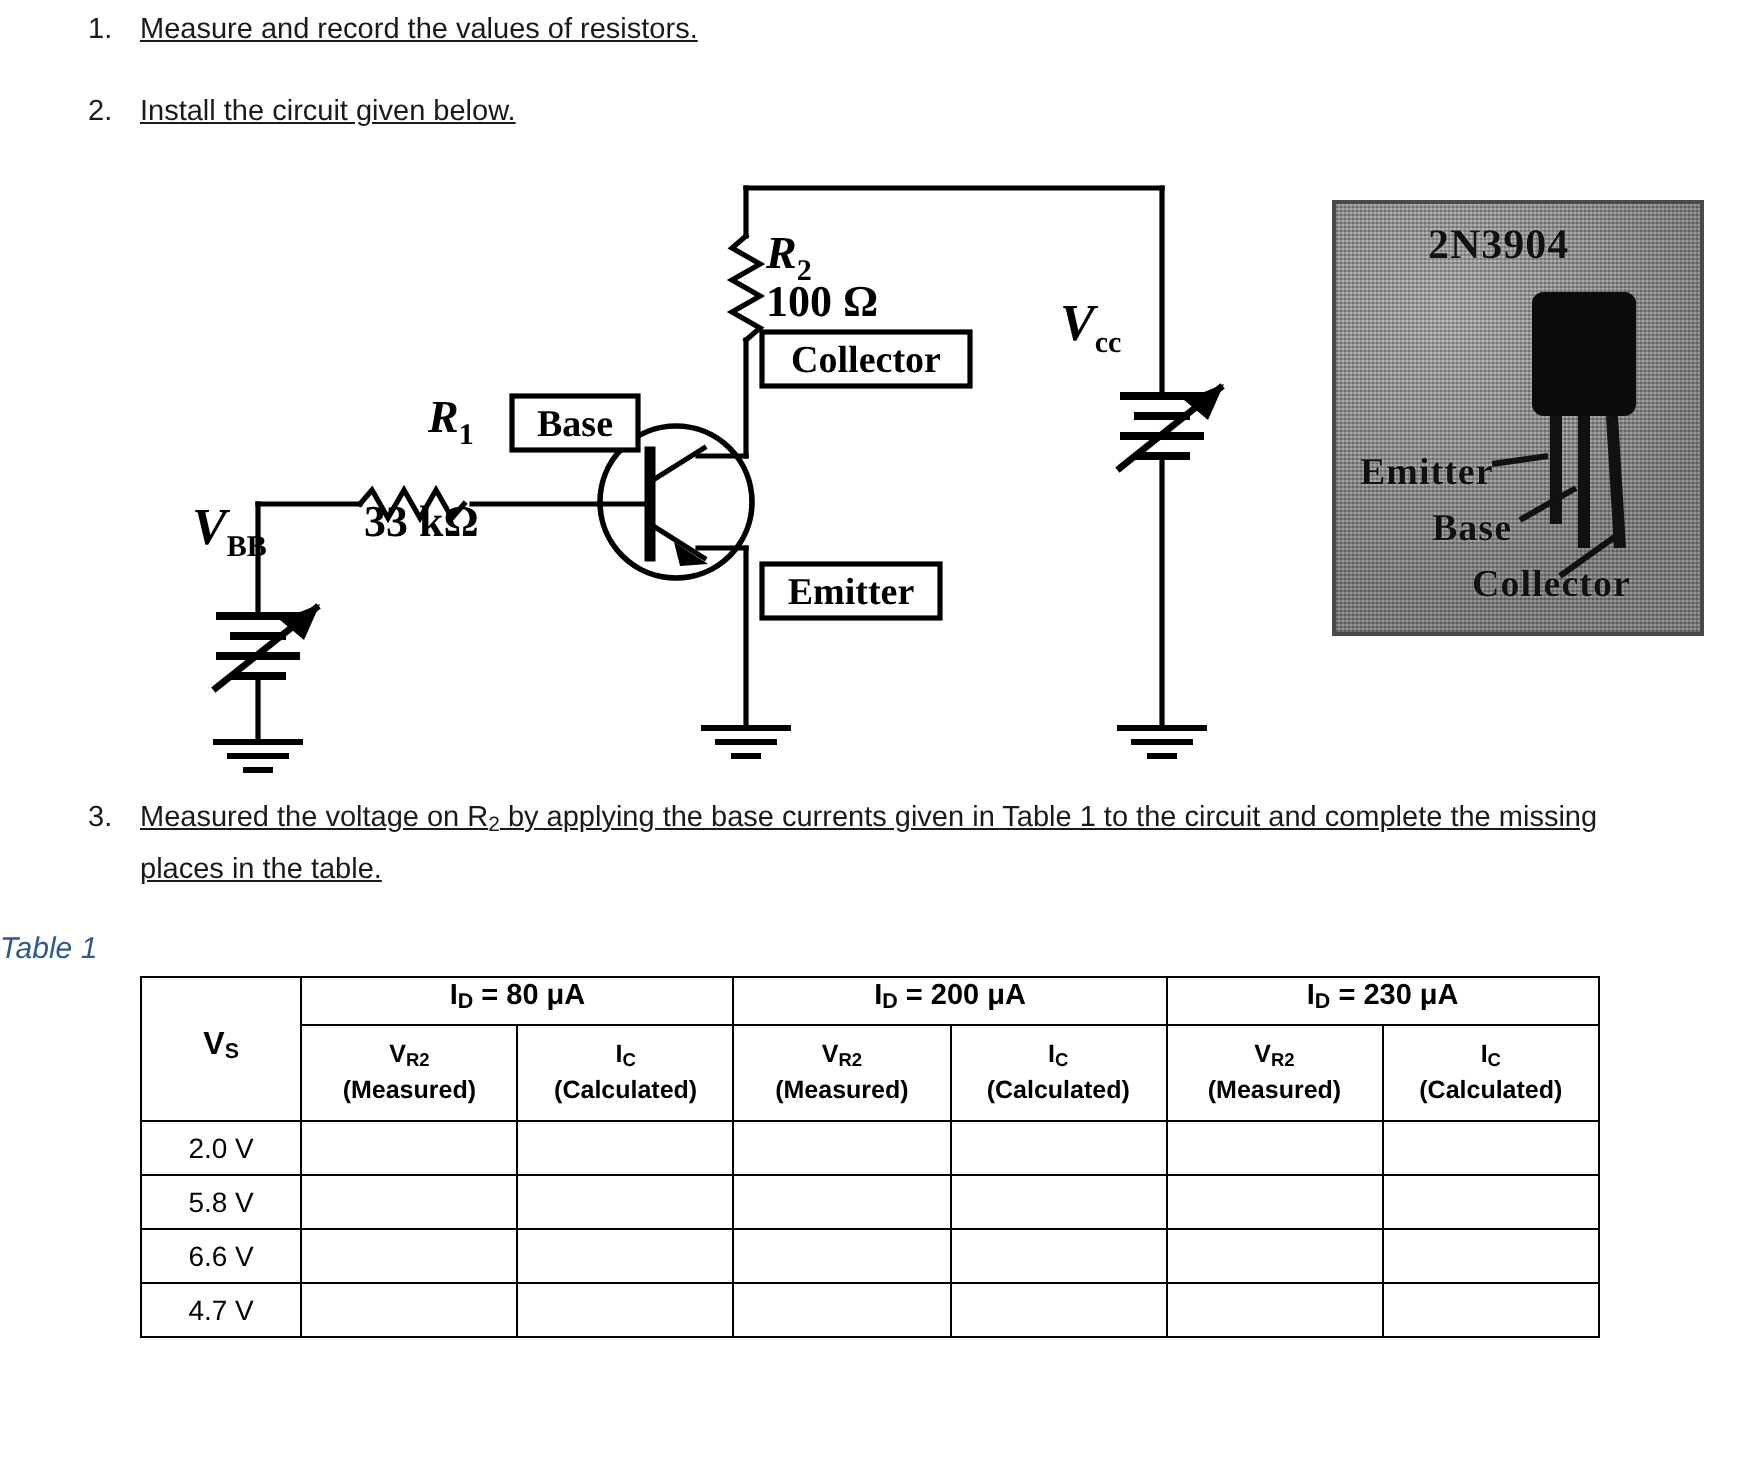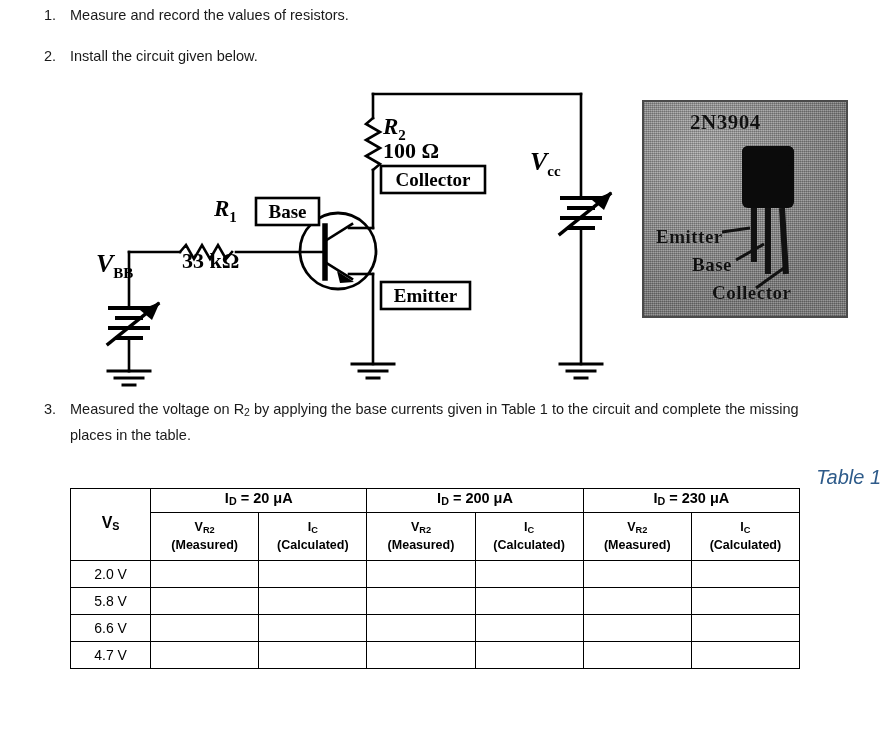--- a/index.html
+++ b/index.html
@@ -25,20 +25,21 @@
     line-height: 22px;
     color: #1a1a1a;
   }
   .step-num {
     width: 26px;
     flex: 0 0 26px;
     text-align: left;
   }
   .step-text {
     flex: 1 1 auto;
+    text-decoration: underline;
   }
   .step-text sub {
     font-size: 0.72em;
     vertical-align: -0.22em;
   }
 
   #step1 { left: 44px; top: 4px; width: 600px; }
   #step2 { left: 44px; top: 45px; width: 600px; }
   #step3 { left: 44px; top: 398px; width: 800px; }
 
@@ -52,32 +53,31 @@
   }
   #circuit-svg {
     position: absolute;
     left: 0;
     top: 0;
   }
 
   
   #transistor-photo {
     position: absolute;
-    left: 642px;
+    left: 666px;
     top: 100px;
     width: 182px;
     height: 214px;
     background-color: #9c9c9c;
     background-image:
       repeating-linear-gradient(0deg, rgba(0,0,0,.16) 0 1px, rgba(255,255,255,.10) 1px 2px),
       repeating-linear-gradient(90deg, rgba(0,0,0,.14) 0 1px, rgba(255,255,255,.09) 1px 2px),
       radial-gradient(circle at 30% 25%, rgba(255,255,255,.20), rgba(0,0,0,.18) 70%);
     border: 2px solid #4a4a4a;
     overflow: hidden;
-    padding-left: 20px;
   }
   .photo-label {
     position: absolute;
     font-family: "Liberation Serif", serif;
     font-weight: bold;
     color: #111111;
     text-shadow: 0 0 1px rgba(255,255,255,.45);
     letter-spacing: .5px;
     white-space: nowrap;
   }
@@ -85,22 +85,22 @@
   #photo-emitter { left: 12px; top: 124px; font-size: 19px; }
   #photo-base { left: 48px; top: 152px; font-size: 19px; }
   #photo-collector { left: 68px; top: 180px; font-size: 19px; }
 
   
   #table-caption {
     position: absolute;
     left: 0;
     top: 466px;
     width: 881px;
-    text-align: right;
-    font-size: 20px;
+    text-align: left;
+    font-size: 15px;
     font-style: italic;
     color: #2e5b8a;
   }
 
   
   #data-table {
     position: absolute;
     left: 70px;
     top: 488px;
     width: 730px;
@@ -285,21 +285,21 @@
     <col class="col-data">
       <col class="col-data">
       <col class="col-data">
   </colgroup>
   <thead>
     <tr class="hdr-group">
       <th rowspan="2">
         <span class="vs-big">V</span><span class="sub">S</span>
       </th>
       <th colspan="2">
-        <span>I</span><span class="sub">D</span><span> = 20 μA</span>
+        <span>I</span><span class="sub">D</span><span> = 80 μA</span>
       </th>
       <th colspan="2">
         <span>I</span><span class="sub">D</span><span> = 200 μA</span>
       </th>
       <th colspan="2">
         <span>I</span><span class="sub">D</span><span> = 230 μA</span>
       </th>
     </tr>
     <tr class="hdr-sub">
       <th>

